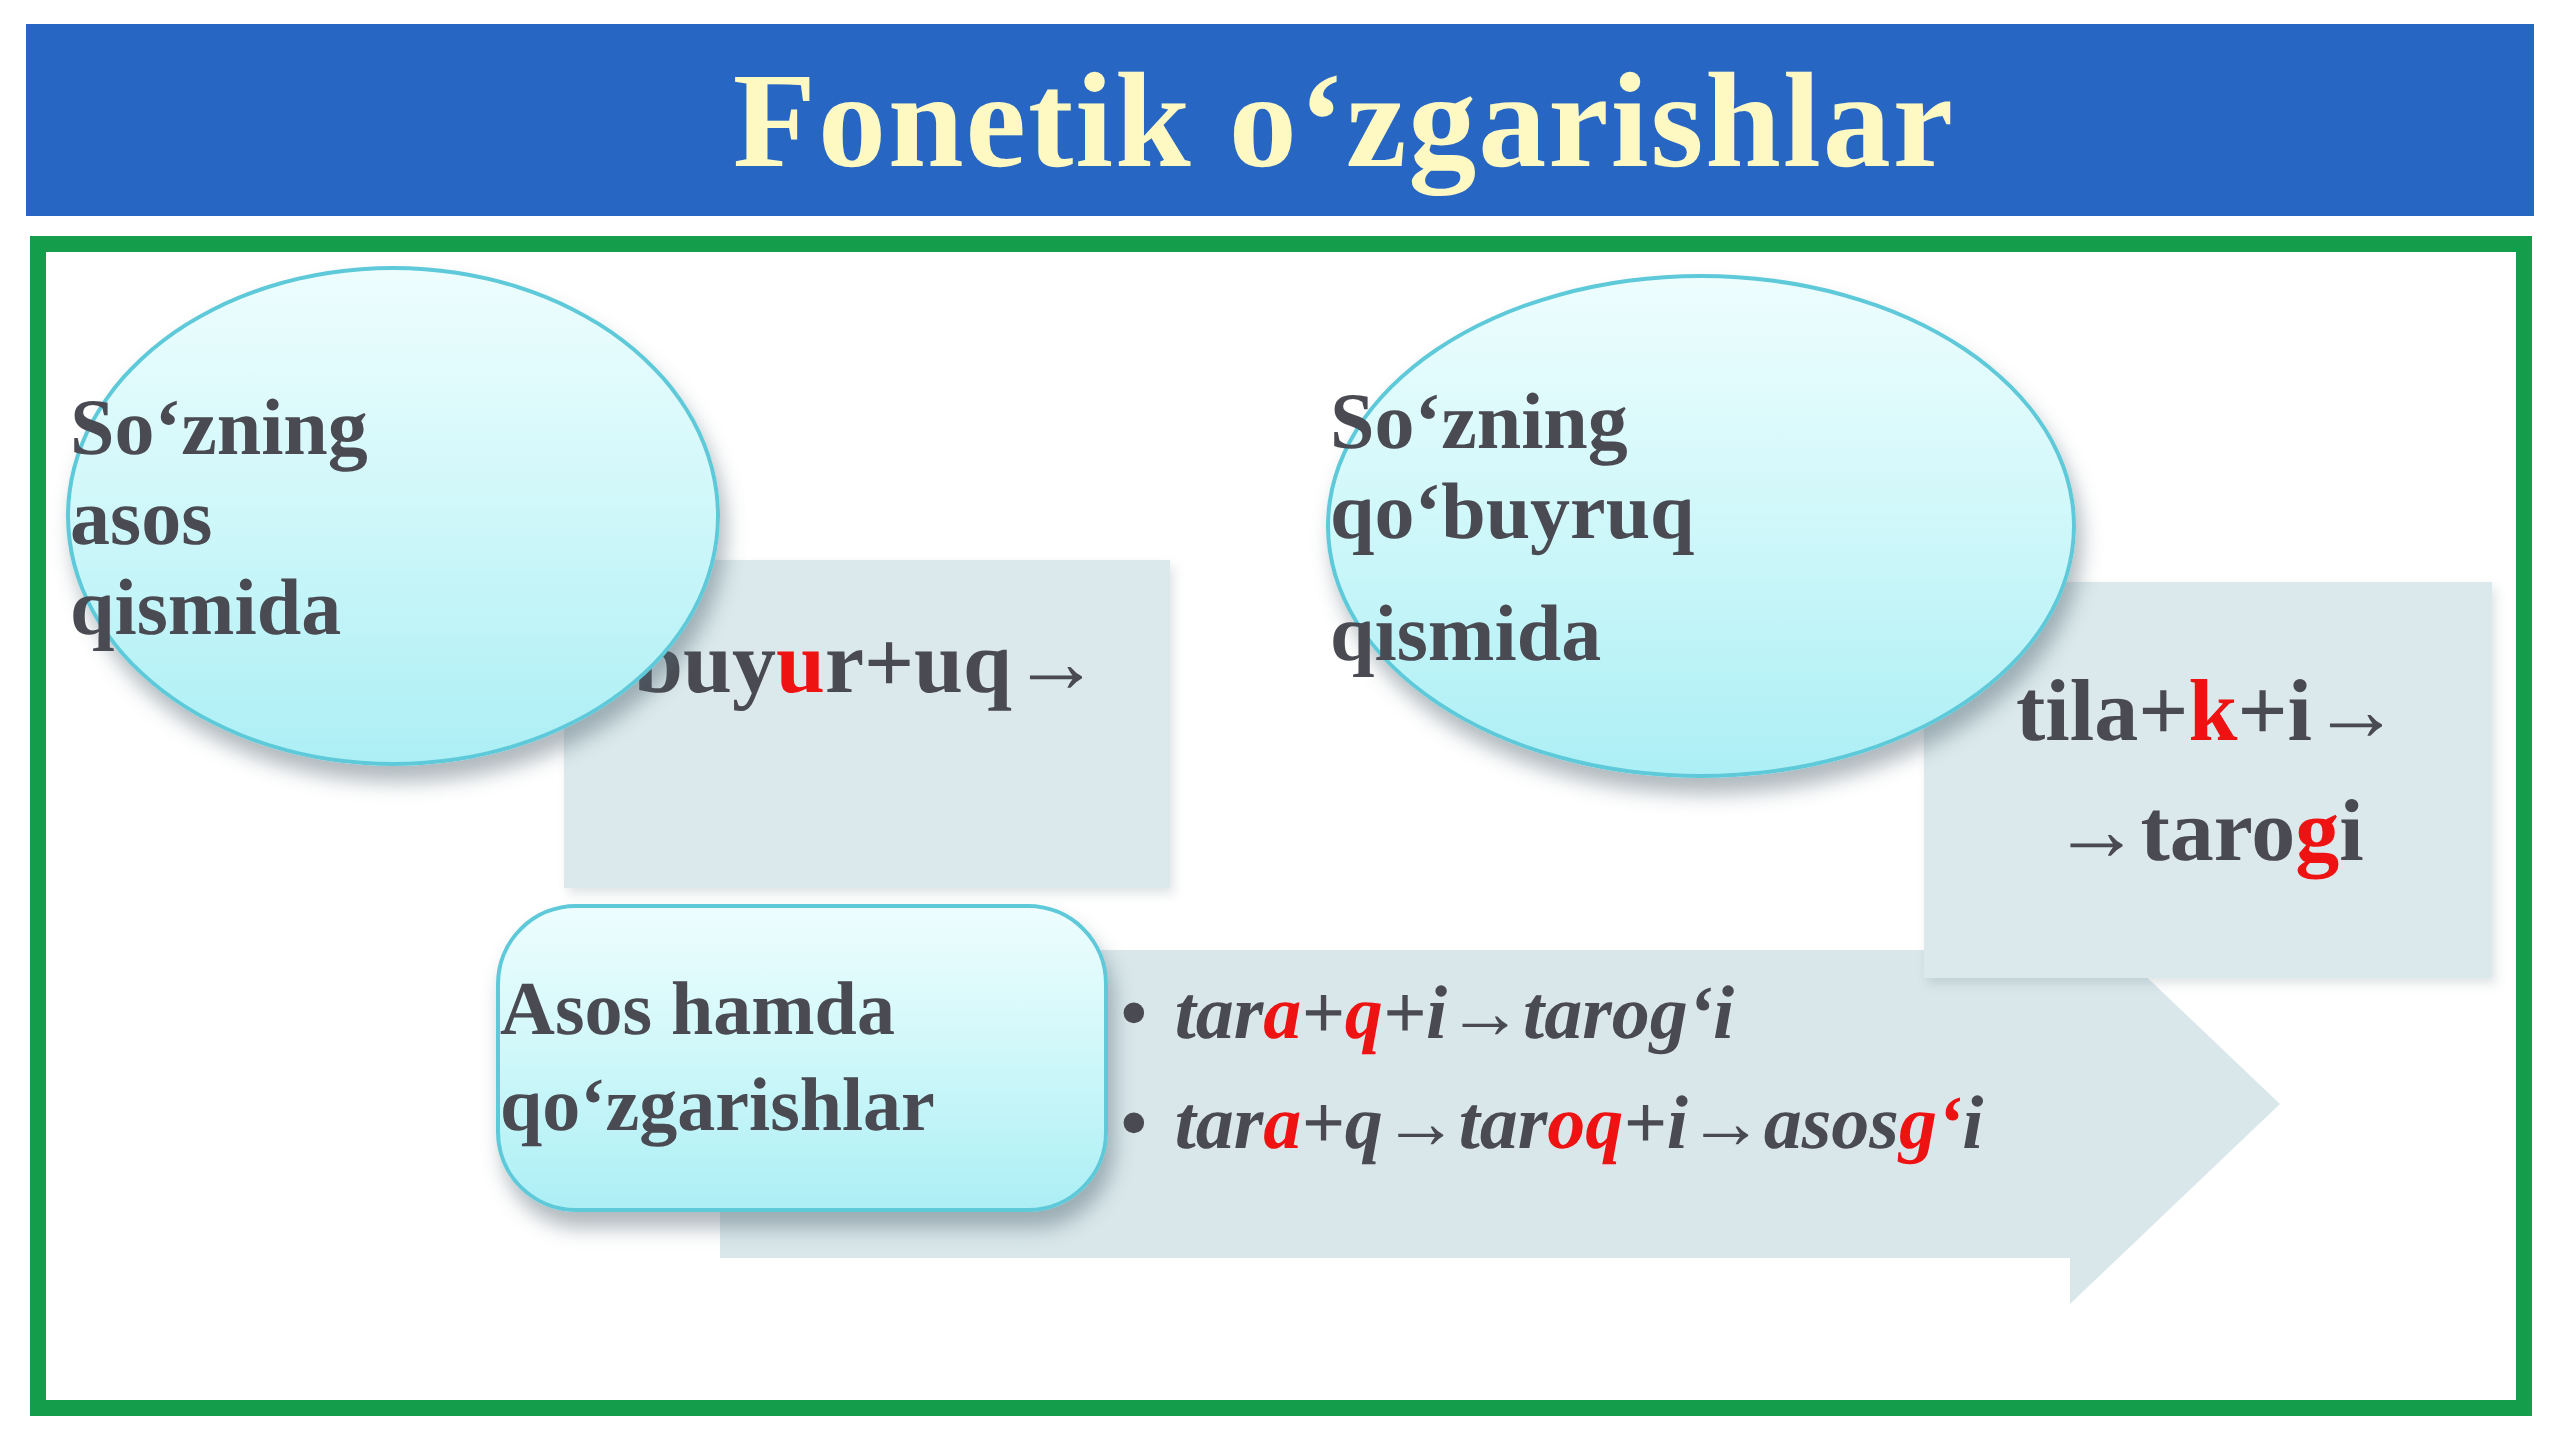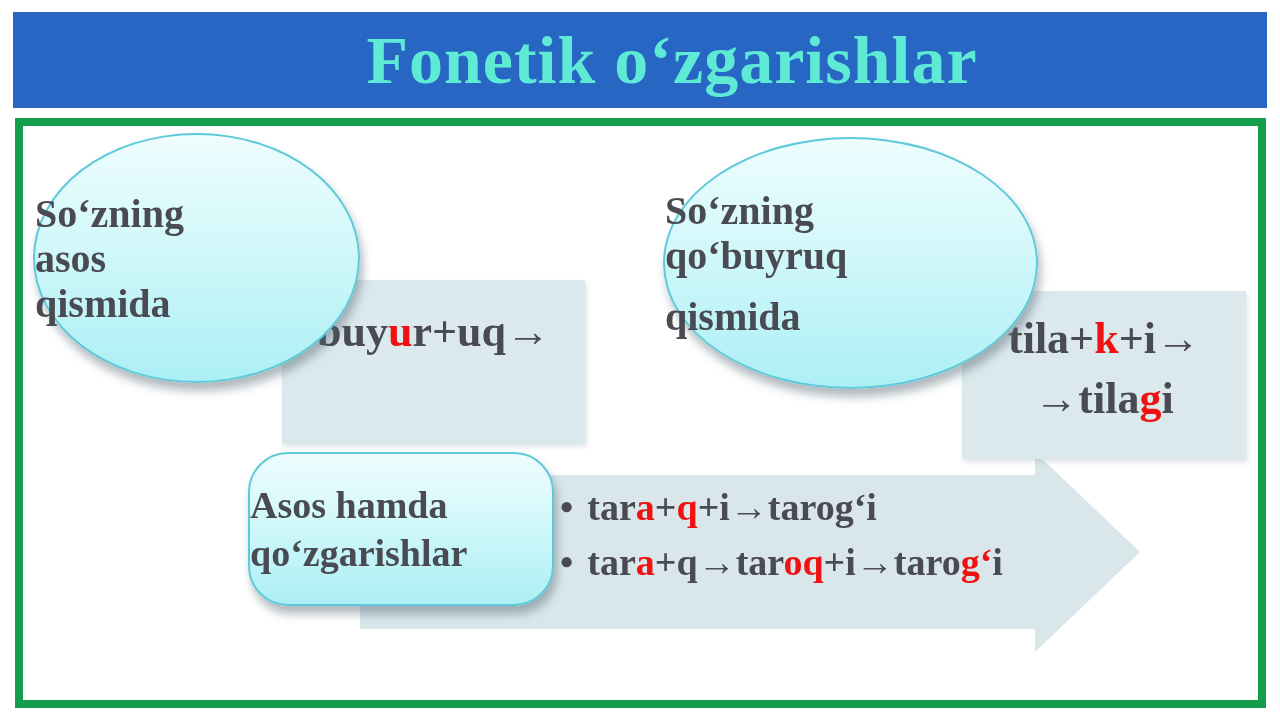--- a/index.html
+++ b/index.html
@@ -6,37 +6,37 @@
   .stage {
     position:relative; width:1280px; height:720px; background:#ffffff;
     font-family:"Liberation Serif", serif; overflow:hidden;
   }
   
   .banner {
     position:absolute; left:13px; top:12px; width:1254px; height:96px;
     background:#2767c3; display:flex; align-items:center; justify-content:center;
   }
   .banner h1 {
-    margin:0; padding-left:64px; color:#5eead4; font-size:68px; font-weight:bold;
+    margin:0; padding-left:64px; color:#fef9c3; font-size:68px; font-weight:bold;
     letter-spacing:1px; white-space:nowrap;
   }
   
   .content-box {
     position:absolute; left:15px; top:118px; width:1251px; height:590px;
     border:8px solid #149e4c; background:#ffffff; box-sizing:border-box;
   }
   
   .panel {
     position:absolute; background:#dbe9ec; color:#4a4a52; font-weight:bold;
     font-size:44px; text-align:center; z-index:1;
     box-shadow:2px 3px 5px rgba(90,110,120,0.18);
   }
   .panel .pline { line-height:60px; white-space:nowrap; }
   .panel-left  { left:282px; top:280px; width:303px; height:164px; padding-top:22px; box-sizing:border-box; }
-  .panel-right { left:962px; top:291px; width:284px; height:168px; padding-top:18px; box-sizing:border-box; }
+  .panel-right { left:962px; top:291px; width:284px; height:198px; padding-top:35px; box-sizing:border-box; }
   
   .cyan {
     background:linear-gradient(to bottom,#eefdfe 0%,#d2f8fa 45%,#aceff5 100%);
     border:2px solid #5ec9d8; color:#4a4a52; font-weight:bold; text-align:center;
     box-shadow:3px 8px 10px rgba(80,100,110,0.45);
     display:flex; flex-direction:column; align-items:flex-start; justify-content:center;
     box-sizing:border-box; z-index:2;
   }
   .ellipse { position:absolute; border-radius:50%; font-size:40px; }
   .ellipse .eline { line-height:45px; white-space:nowrap; }
@@ -46,21 +46,21 @@
   .callout {
     position:absolute; left:248px; top:452px; width:306px; height:154px;
     border-radius:40px; font-size:38px;
   }
   .callout .cline { line-height:48px; white-space:nowrap; }
   
   .arrow-svg { position:absolute; left:360px; top:452px; z-index:1; }
   
   .bullets {
     position:absolute; left:560px; top:480px; width:580px; z-index:3;
-    color:#4a4a52; font-weight:bold; font-size:38px;
+    color:#4a4a52; font-weight:bold; font-size:38px;font-style:italic;
   }
   .bullets .bline { line-height:55px; white-space:nowrap; }
   .bullets .dot { margin-right:14px; }
   .red { color:#ee1212; }
 </style>
 </head>
 <body>
 
 <div class="stage">
 
@@ -73,21 +73,21 @@
   <svg class="arrow-svg" width="782" height="202" viewBox="0 0 782 202">
     <polygon points="0,23 675,23 675,0 780,100 675,200 675,177 0,177" fill="#d9e7eb"></polygon>
   </svg>
 
   <div class="panel panel-left">
     <div class="pline"><span>buy</span><span class="red">u</span><span>r+uq→</span></div>
   </div>
 
   <div class="panel panel-right">
     <div class="pline"><span>tila+</span><span class="red">k</span><span>+i→</span></div>
-    <div class="pline"><span>→tila</span><span class="red">g</span><span>i</span></div>
+    <div class="pline"><span>→taro</span><span class="red">g</span><span>i</span></div>
   </div>
 
   <div class="cyan ellipse ellipse-left">
     <div class="eline">So‘zning</div>
     <div class="eline">asos</div>
     <div class="eline">qismida</div>
   </div>
 
   <div class="cyan ellipse ellipse-right">
     <div class="eline">So‘zning</div>
@@ -98,17 +98,17 @@
   <div class="cyan callout">
     <div class="cline">Asos hamda</div>
     <div class="cline">qo‘zgarishlar</div>
   </div>
 
   <div class="bullets">
     <div class="bline">
       <span class="dot">•</span><span><span>tar</span><span class="red">a</span><span>+</span><span class="red">q</span><span>+i→tarog‘i</span></span>
     </div>
     <div class="bline">
-      <span class="dot">•</span><span><span>tar</span><span class="red">a</span><span>+q→tar</span><span class="red">oq</span><span>+i→taro</span><span class="red">g‘</span><span>i</span></span>
+      <span class="dot">•</span><span><span>tar</span><span class="red">a</span><span>+q→tar</span><span class="red">oq</span><span>+i→asos</span><span class="red">g‘</span><span>i</span></span>
     </div>
   </div>
 
 </div>
 
 </body></html>

